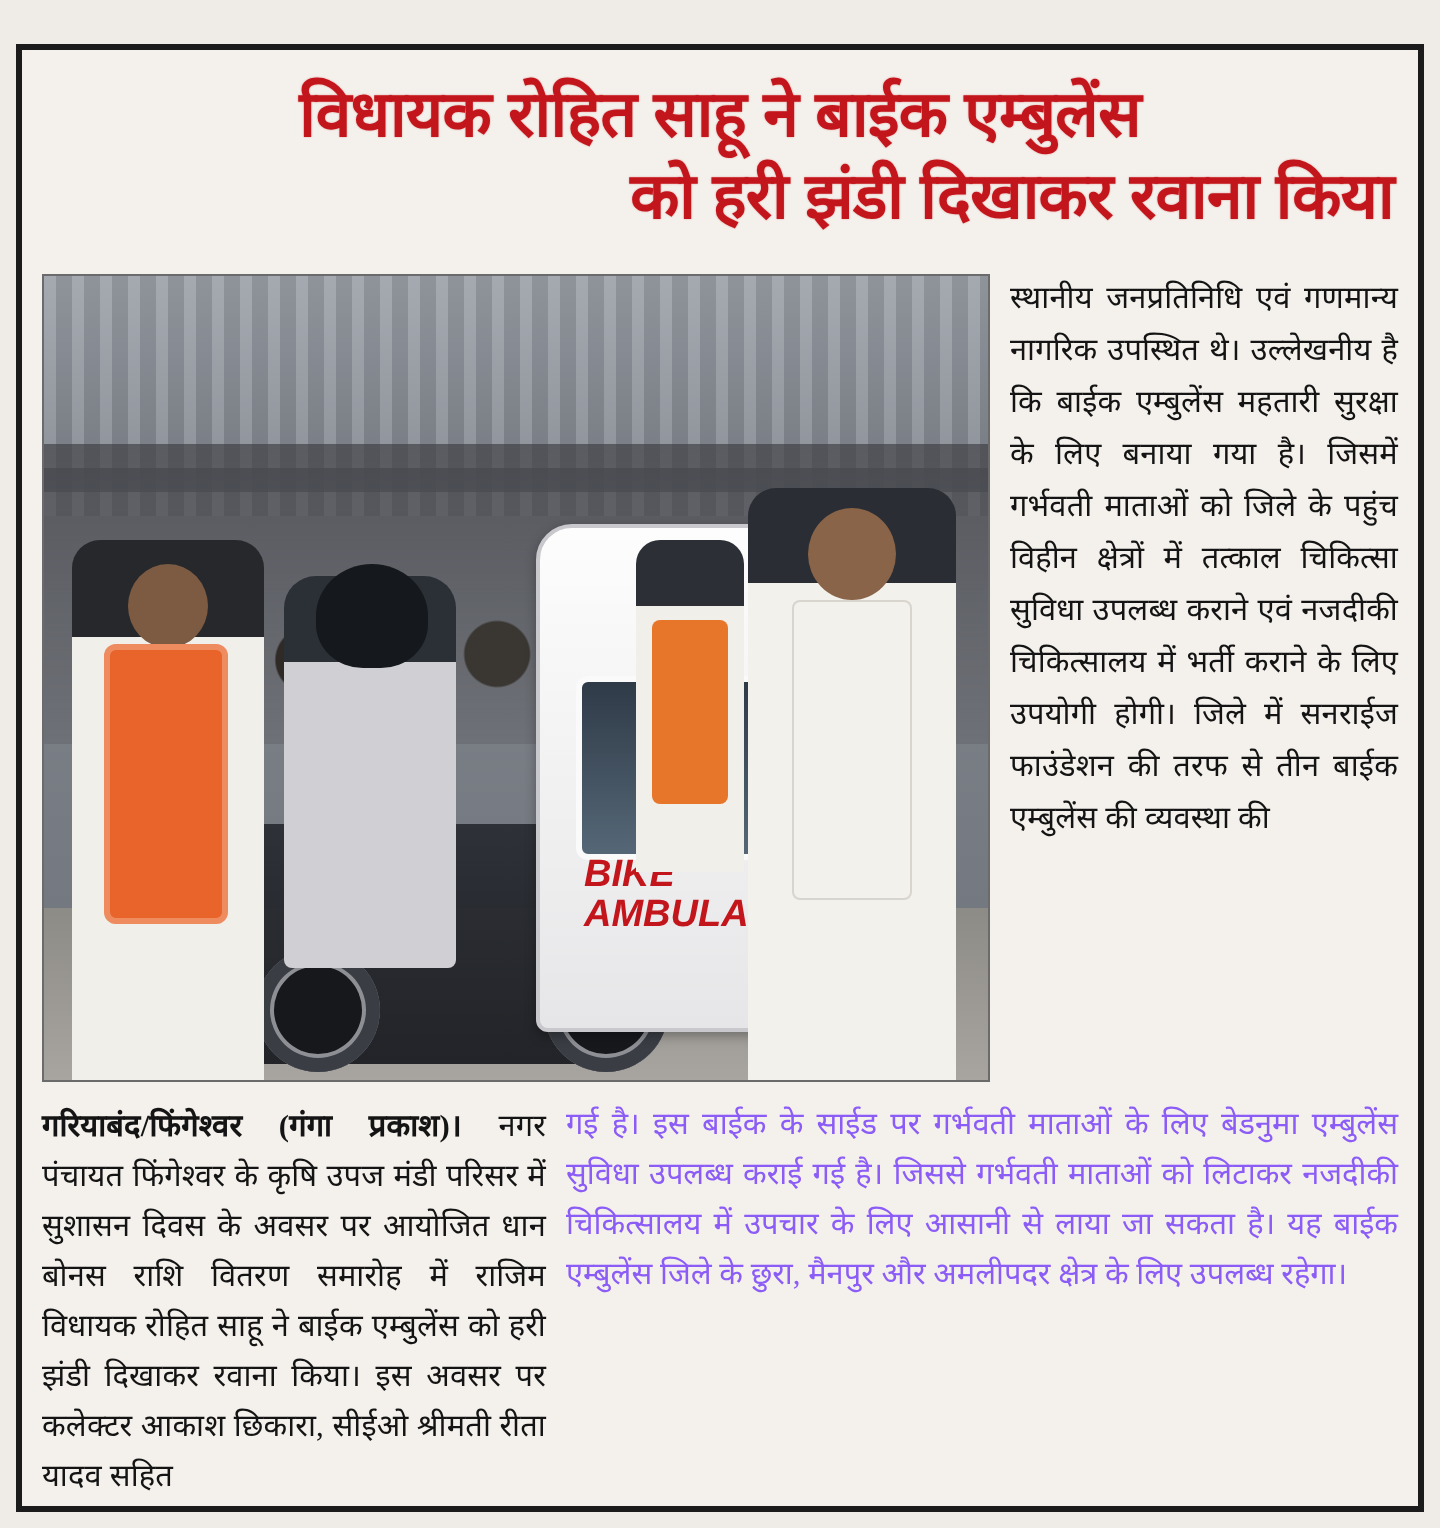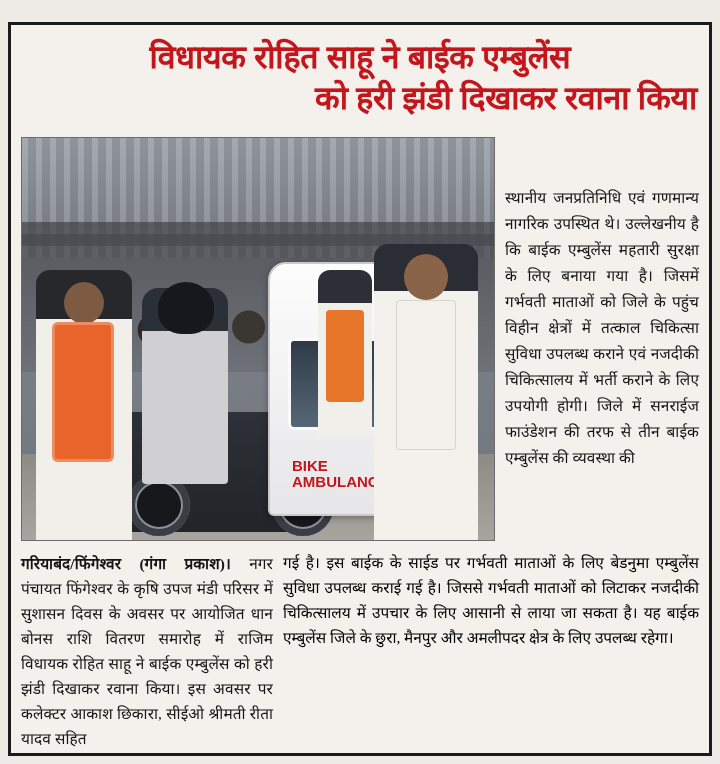--- a/index.html
+++ b/index.html
@@ -155,23 +155,24 @@
     border-radius: 18px 26px 6px 6px;
     box-shadow: 0 2px 6px rgba(0,0,0,.3);
   }
   .ph-cabin .win {
     position: absolute; left: 18px; top: 74px; width: 146px; height: 86px;
     background: linear-gradient(#2f3a47, #556777);
     border: 3px solid #fafafa;
     border-radius: 6px;
   }
   .ph-cabin .bike-amb {
-    position: absolute; left: 22px; top: 194px;
+    position: absolute; left: 22px; top: 164px;
     color: #c3161c; font-family: "Liberation Sans", sans-serif;
-    font-weight: bold; font-size: 15px; line-height: 1.05;
+    font-weight: bold; font-size: 19px; line-height: 1.05;
+    font-style: italic;
   }
   .ph-cabin .hindi-band {
     position: absolute; left: 14px; bottom: 16px; width: 120px; height: 28px;
     background: #c3161c; border-radius: 3px;
     color: #fff; font-size: 13px; font-weight: bold;
     display: flex; align-items: center; justify-content: center;
     font-family: "Liberation Sans", sans-serif;
   }
   .ph-manR {
     position: absolute;
@@ -210,28 +211,27 @@
   .caption b.lead {
     font-weight: bold;
   }
   .col-right .story {
     font-size: 15.4px;
     line-height: 1.69;
     text-align: justify;
     color: #141414;
     letter-spacing: 0.1px;
     text-align-last: left;
-    margin-top: 48px;
   }
   .below {
     margin-top: 8px;
     font-size: 15.4px;
     line-height: 1.62;
     text-align: justify;
-    color: #000000;
+    color: #8b5cf6;
   }
   .bottom-wrap {
     display: flex;
     gap: 10px;
     margin-top: 2px;
   }
   .bottom-left { width: 252px; flex: 0 0 252px; }
   .bottom-right { flex: 1 1 auto; min-width: 0; }
 </style>
 </head>

